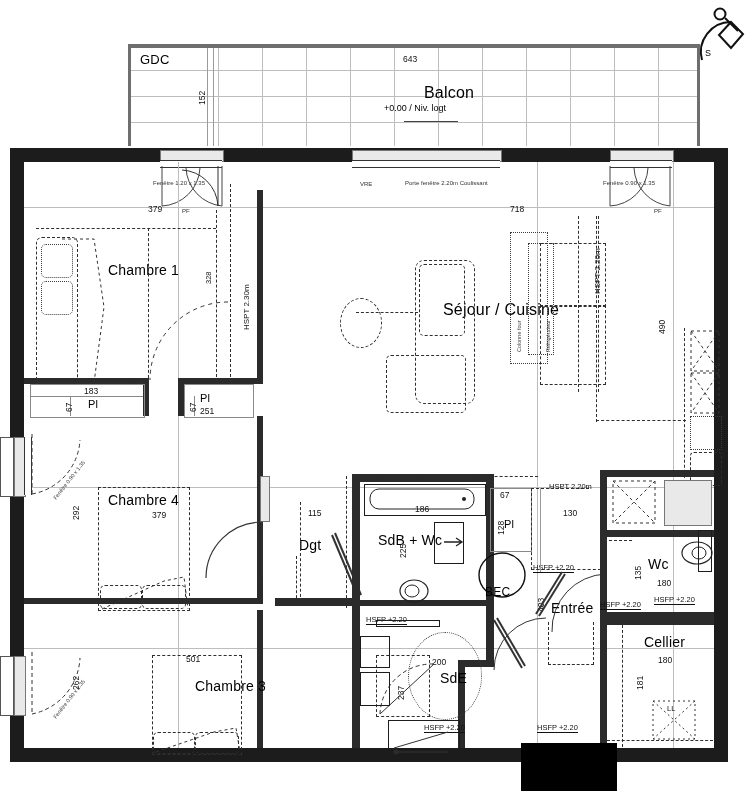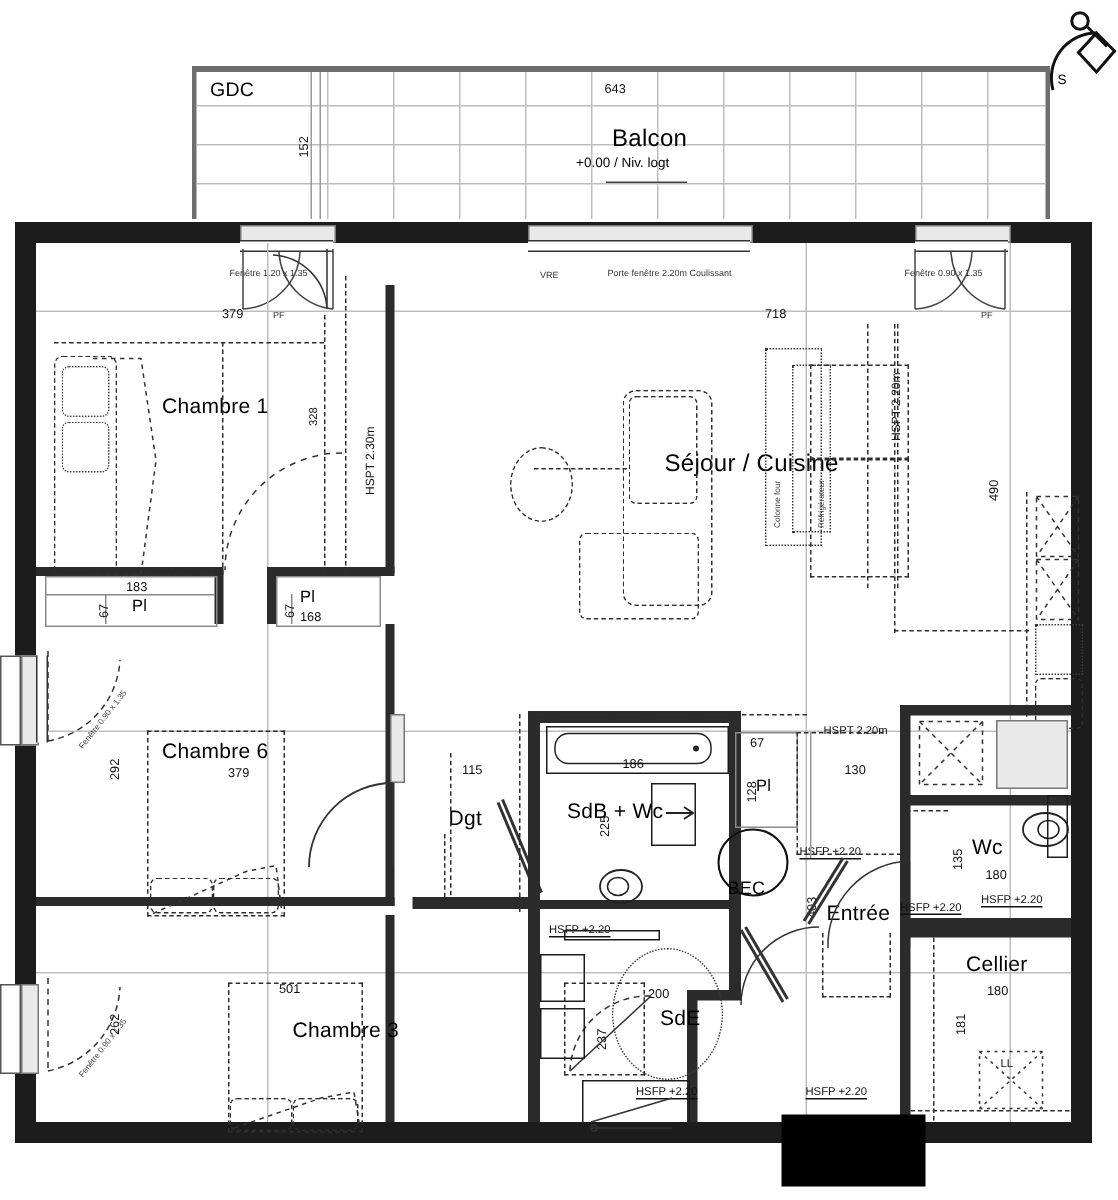--- a/index.html
+++ b/index.html
@@ -63,21 +63,21 @@
   <div class="hair" style="left:526px;top:48px;width:1px;height:98px;"></div>
   <div class="hair" style="left:570px;top:48px;width:1px;height:98px;"></div>
   <div class="hair" style="left:614px;top:48px;width:1px;height:98px;"></div>
   <div class="hair" style="left:658px;top:48px;width:1px;height:98px;"></div>
   <div class="room-line" style="left:207px;top:48px;width:1px;height:98px;"></div>
   <div class="room-line" style="left:213px;top:48px;width:1px;height:98px;"></div>
 
   <div class="rname" style="left:140px;top:52px;font-size:13px;">GDC</div>
   <div class="dim" style="left:403px;top:54px;">643</div>
   <div class="vdim" style="left:197px;top:105px;">152</div>
-  <div class="rname big" style="left:408px;top:84px;">Balcon</div>
+  <div class="rname big" style="left:424px;top:84px;">Balcon</div>
   <div class="sub" style="left:384px;top:103px;">+0.00 / Niv. logt</div>
   <div class="room-line" style="left:404px;top:121px;width:54px;height:1px;background:#444;"></div>
 
   <div class="wall" style="left:10px;top:148px;width:718px;height:14px;"></div>
   <div class="wall" style="left:10px;top:148px;width:14px;height:614px;"></div>
   <div class="wall" style="left:714px;top:148px;width:14px;height:614px;"></div>
   <div class="wall" style="left:10px;top:748px;width:718px;height:14px;"></div>
 
   <div class="fillbox" style="left:160px;top:150px;width:62px;height:10px;"></div>
   <div class="abs" style="left:160px;top:160px;width:62px;height:6px;background:#fff;border-top:1px solid #333;border-bottom:1px solid #333;"></div>
@@ -141,35 +141,35 @@
   <div class="greybox" style="left:30px;top:384px;width:113px;height:32px;"></div>
   <div class="hair" style="left:30px;top:396px;width:113px;height:1px;background:#888;"></div>
   <div class="hair" style="left:70px;top:396px;width:1px;height:20px;background:#888;"></div>
   <div class="dim" style="left:84px;top:386px;">183</div>
   <div class="rname" style="left:88px;top:398px;font-size:11px;">Pl</div>
   <div class="vdim" style="left:64px;top:412px;">67</div>
 
   <div class="greybox" style="left:184px;top:384px;width:68px;height:32px;"></div>
   <div class="hair" style="left:194px;top:396px;width:1px;height:20px;background:#888;"></div>
   <div class="rname" style="left:200px;top:392px;font-size:11px;">Pl</div>
-  <div class="dim" style="left:200px;top:406px;">168</div>
+  <div class="dim" style="left:200px;top:406px;">251</div>
   <div class="vdim" style="left:188px;top:412px;">67</div>
 
   <div class="wall-thin" style="left:257px;top:416px;width:6px;height:188px;"></div>
   <div class="wall-thin" style="left:24px;top:598px;width:239px;height:6px;"></div>
 
   <div class="fillbox" style="left:14px;top:437px;width:10px;height:58px;"></div>
   <div class="abs" style="left:24px;top:437px;width:6px;height:58px;background:#fff;border-left:1px solid #333;border-right:1px solid #333;"></div>
   <div class="fillbox" style="left:0px;top:437px;width:12px;height:58px;background:#fff;border:1px solid #555;"></div>
   <svg class="abs" style="left:30px;top:432px;width:54px;height:68px;">
     <path d="M2 2 L2 62 M2 62 A58 58 0 0 0 50 8" fill="none" stroke="#333" stroke-width="1" stroke-dasharray="4,3"></path>
   </svg>
   <div class="micro-rot" style="left:52px;top:497px;transform:rotate(-52deg);">Fenêtre 0.90 x 1.35</div>
 
-  <div class="rname" style="left:108px;top:492px;">Chambre 6</div>
+  <div class="rname" style="left:108px;top:492px;">Chambre 4</div>
   <div class="dim" style="left:152px;top:510px;">379</div>
   <div class="vdim" style="left:71px;top:520px;">292</div>
 
   <div class="dashbox" style="left:98px;top:487px;width:90px;height:122px;"></div>
   <svg class="abs" style="left:98px;top:555px;width:92px;height:58px;">
     <path d="M4 54 L66 26 L86 22 L90 54" fill="none" stroke="#333" stroke-width="1" stroke-dasharray="3,3"></path>
   </svg>
   <div class="dashbox" style="left:100px;top:585px;width:40px;height:22px;border-radius:5px;"></div>
   <div class="dashbox" style="left:142px;top:585px;width:42px;height:22px;border-radius:5px;"></div>
 

